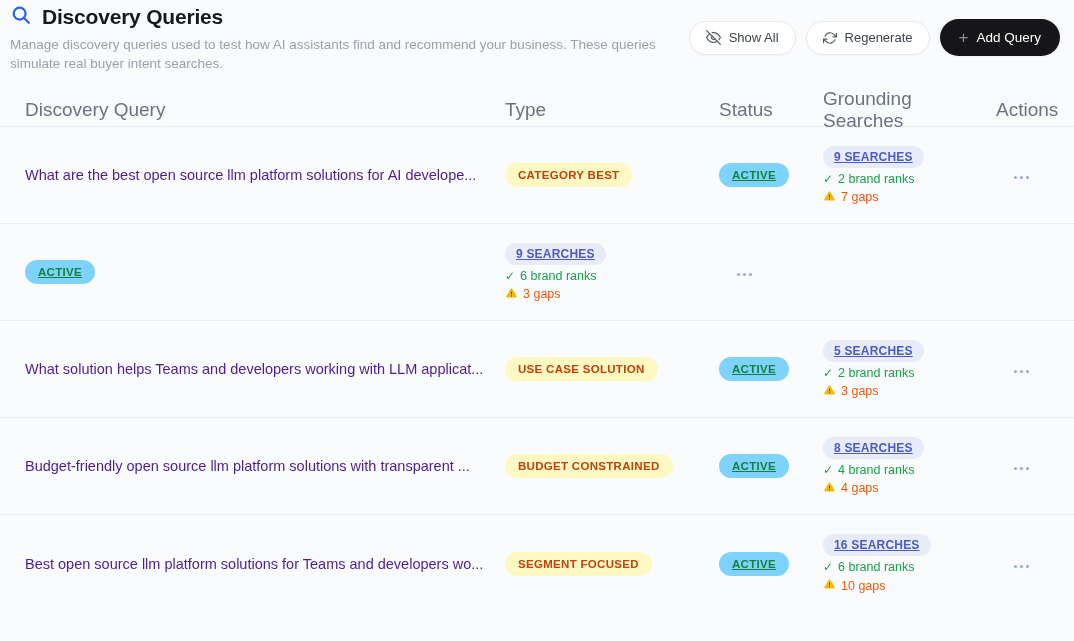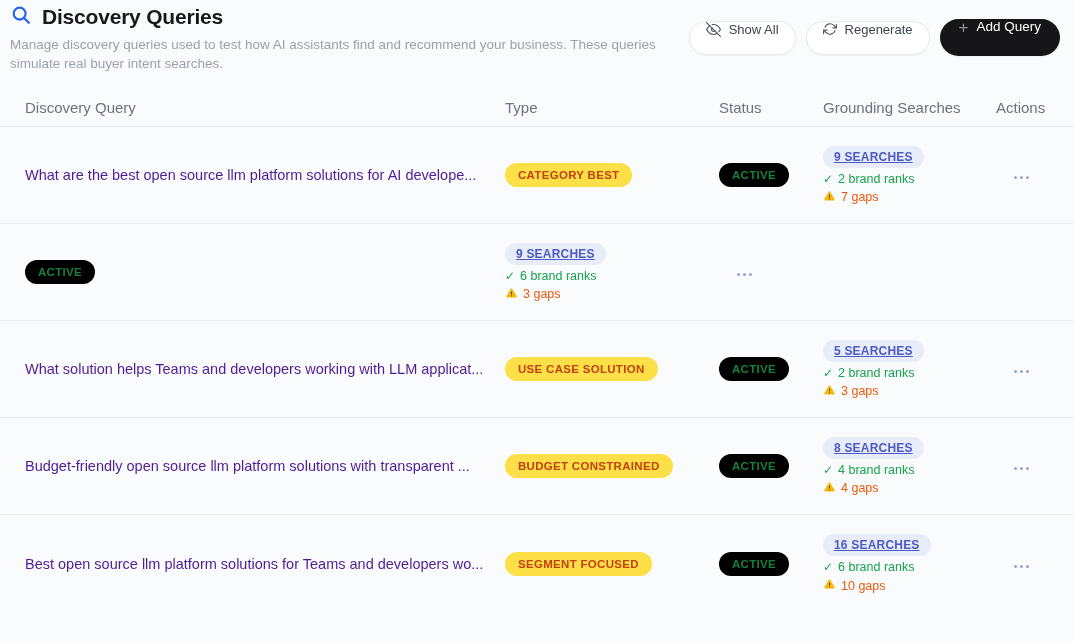--- a/index.html
+++ b/index.html
@@ -17,21 +17,21 @@
   .title-row { display:flex; align-items:center; gap:10px; }
   .title-row h1 {
     font-size:21px; font-weight:700; letter-spacing:-0.2px; color:#17181c;
   }
   .subtitle {
     margin-top:5px; max-width:676px;
     font-size:13.5px; line-height:19px; color:#9aa1ab;
   }
   .header-actions { display:flex; align-items:center; gap:10px; margin-top:15px; }
   .btn {
-    display:inline-flex; align-items:flex-start; gap:8px;
+    display:inline-flex; align-items:center; gap:8px;
     height:34px; padding:0 16px;
     background:#ffffff; border:1px solid #e8eaee; border-radius:18px;
     font-family:inherit; font-size:13px; font-weight:500; color:#3c434d;
     cursor:pointer; box-shadow:0 1px 2px rgba(20,30,50,0.04);
     white-space:nowrap;
   }
   .btn-dark {
     height:37px; padding:0 19px;
     background:#161618; border:none; border-radius:19px;
     color:#ffffff; font-size:13.5px; font-weight:500;
@@ -42,31 +42,31 @@
   .table { margin-top:15px; }
   .thead, .trow {
     display:grid;
     grid-template-columns:480px 214px 104px 173px 1fr;
     align-items:center;
     padding-left:25px;
   }
   .thead {
     height:39px;
     border-bottom:1px solid #eceef2;
-    color:#6b7280; font-size:15px; font-weight:400;
+    color:#6b7280; font-size:19px; font-weight:400;
   }
   .trow { height:97px; border-bottom:1px solid #eceef2; }
   .trow:last-child { border-bottom:none; }
   .query-cell { font-size:14.5px; color:#4c1d95; padding-right:18px; white-space:nowrap; overflow:hidden; }
   .badge {
     display:inline-block; padding:6px 13px; border-radius:15px;
     font-size:11.5px; font-weight:700; letter-spacing:0.3px; white-space:nowrap;
   }
-  .badge-type  { background:#fde047; color:#c2410c; }
-  .badge-status{ background:#000000; color:#15803d; }
+  .badge-type  { background:#fef9c3; color:#c2410c; }
+  .badge-status{ background:#7dd3fc; color:#15803d;text-decoration:underline; }
   .grounding-cell { display:flex; flex-direction:column; align-items:flex-start; gap:4px; }
   .badge-searches {
     display:inline-block; padding:4px 11px; border-radius:11px;
     background:#e8ecf9; color:#4b5ac5;
     font-size:12px; font-weight:600; letter-spacing:0.2px; white-space:nowrap;text-decoration:underline;
   }
   .metric { display:inline-flex; align-items:center; gap:5px; font-size:12.5px; white-space:nowrap; }
   .metric-ranks { color:#16a34a; }
   .metric-gaps  { color:#ea580c; }
   .check-glyph { font-size:12px; color:#16a34a; }

